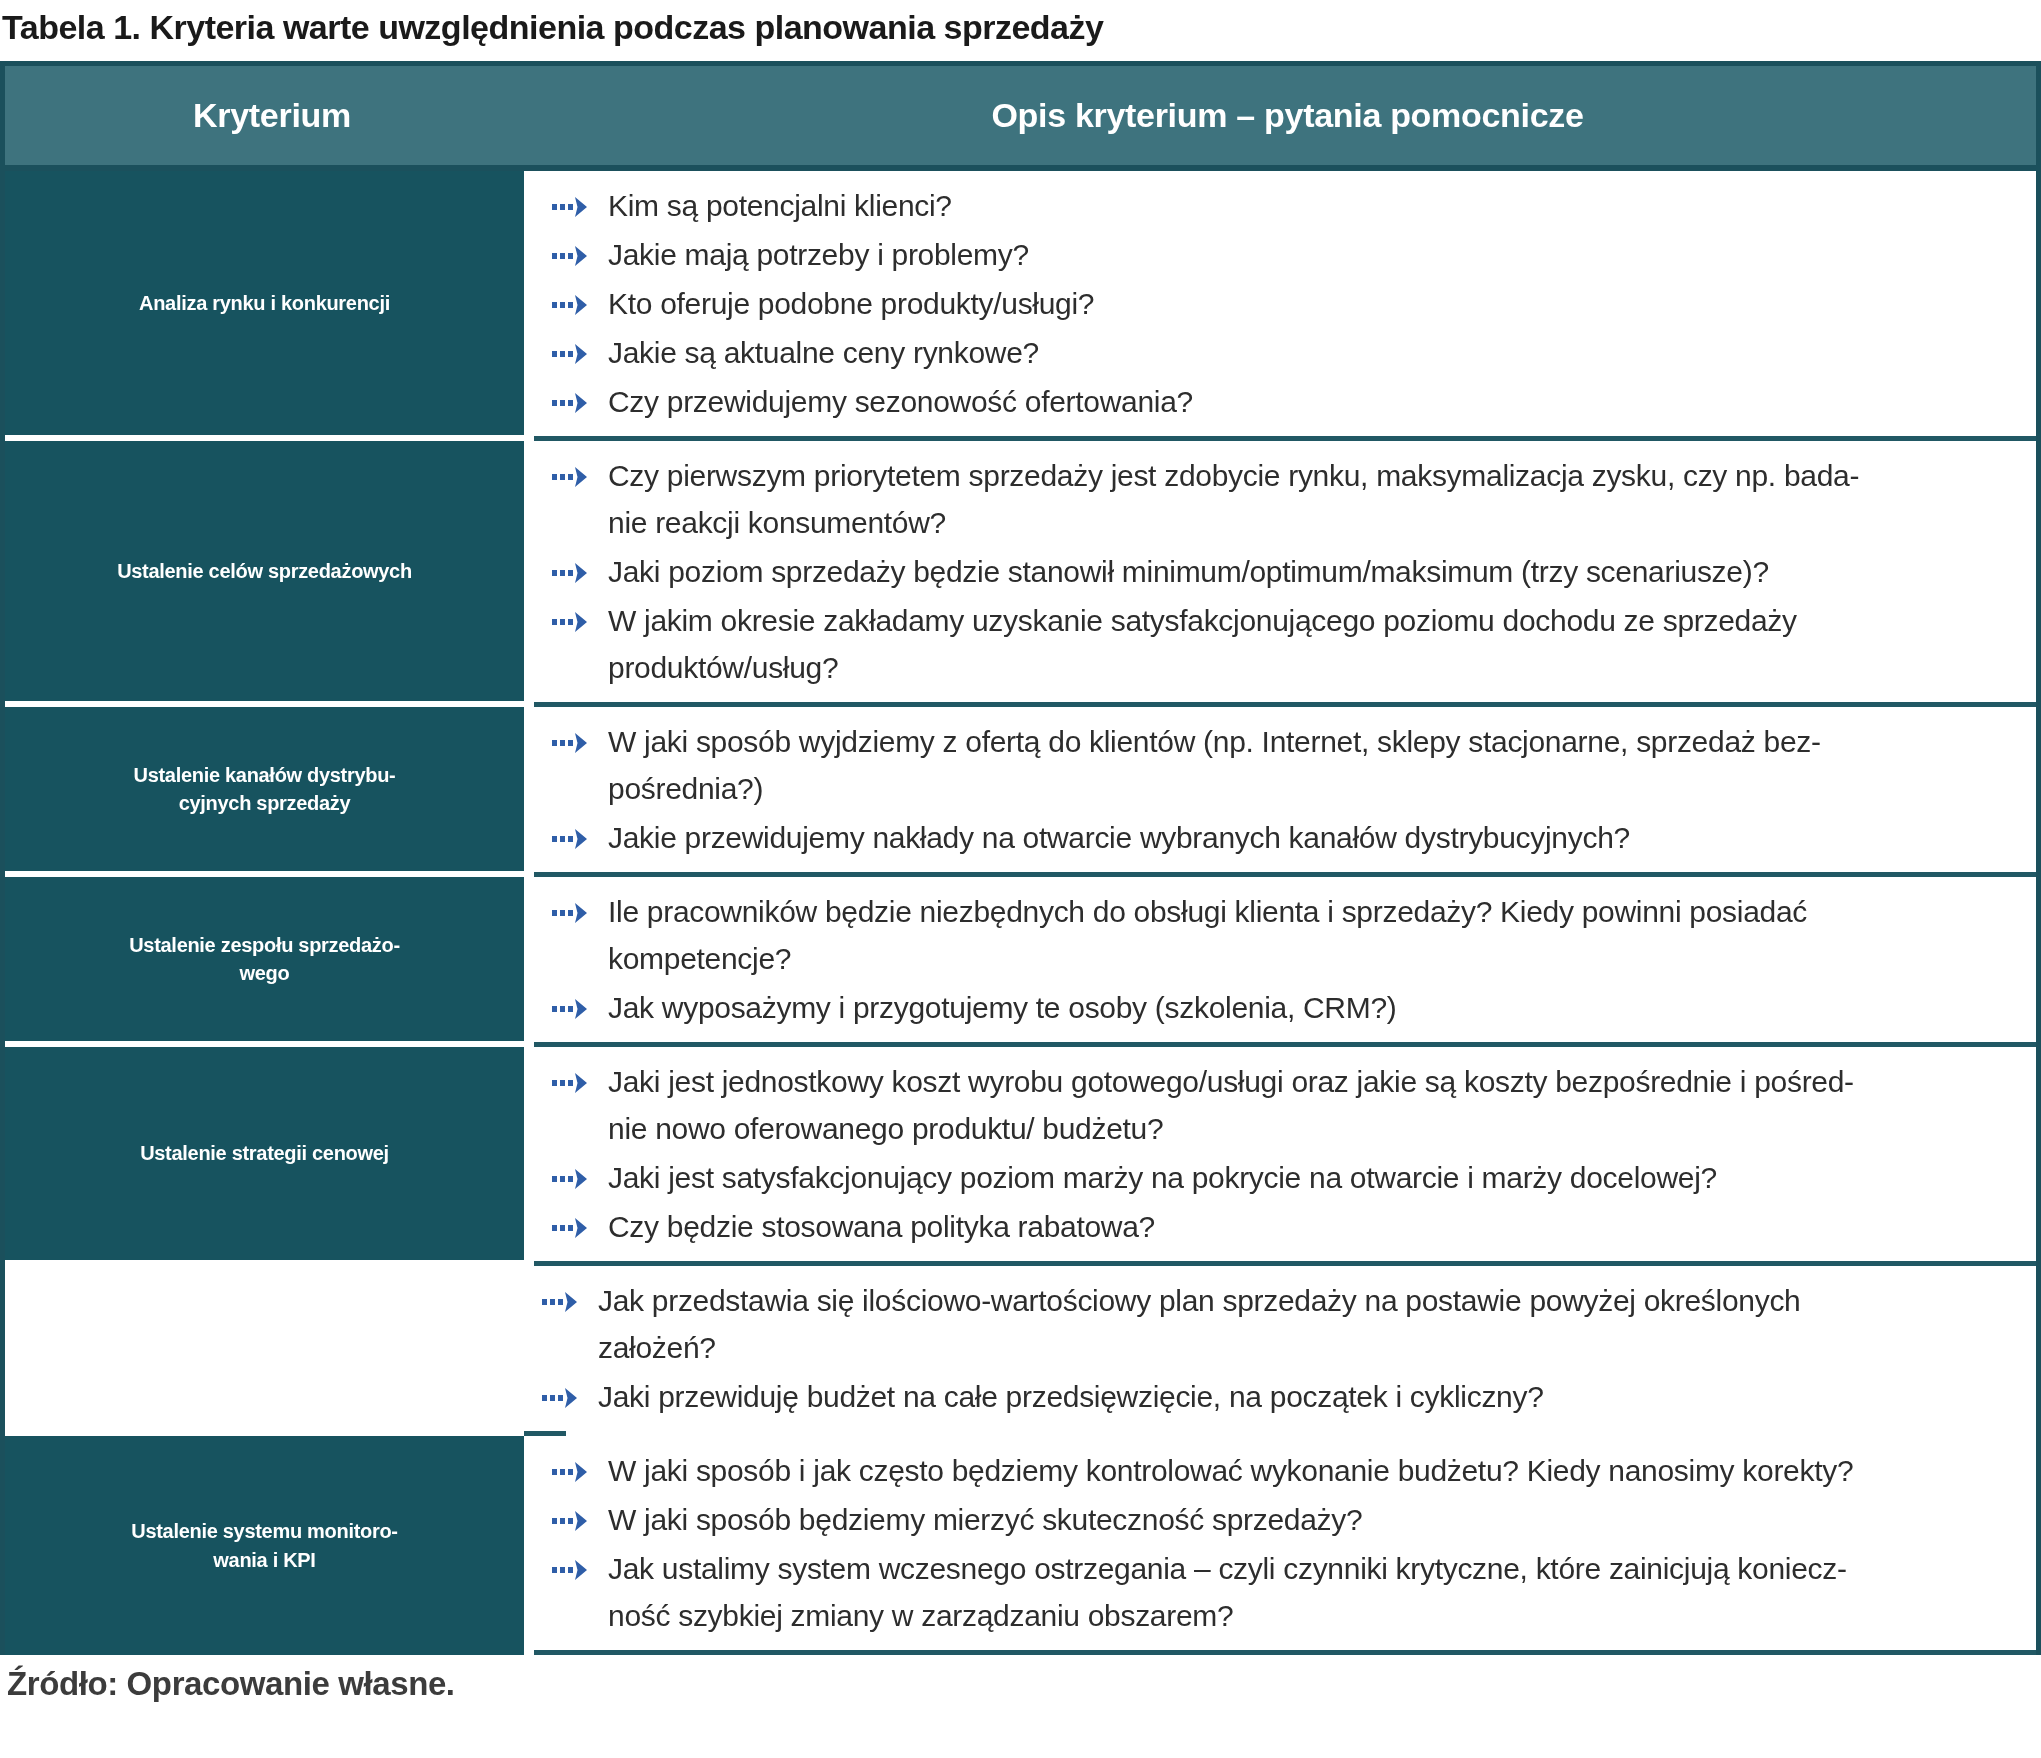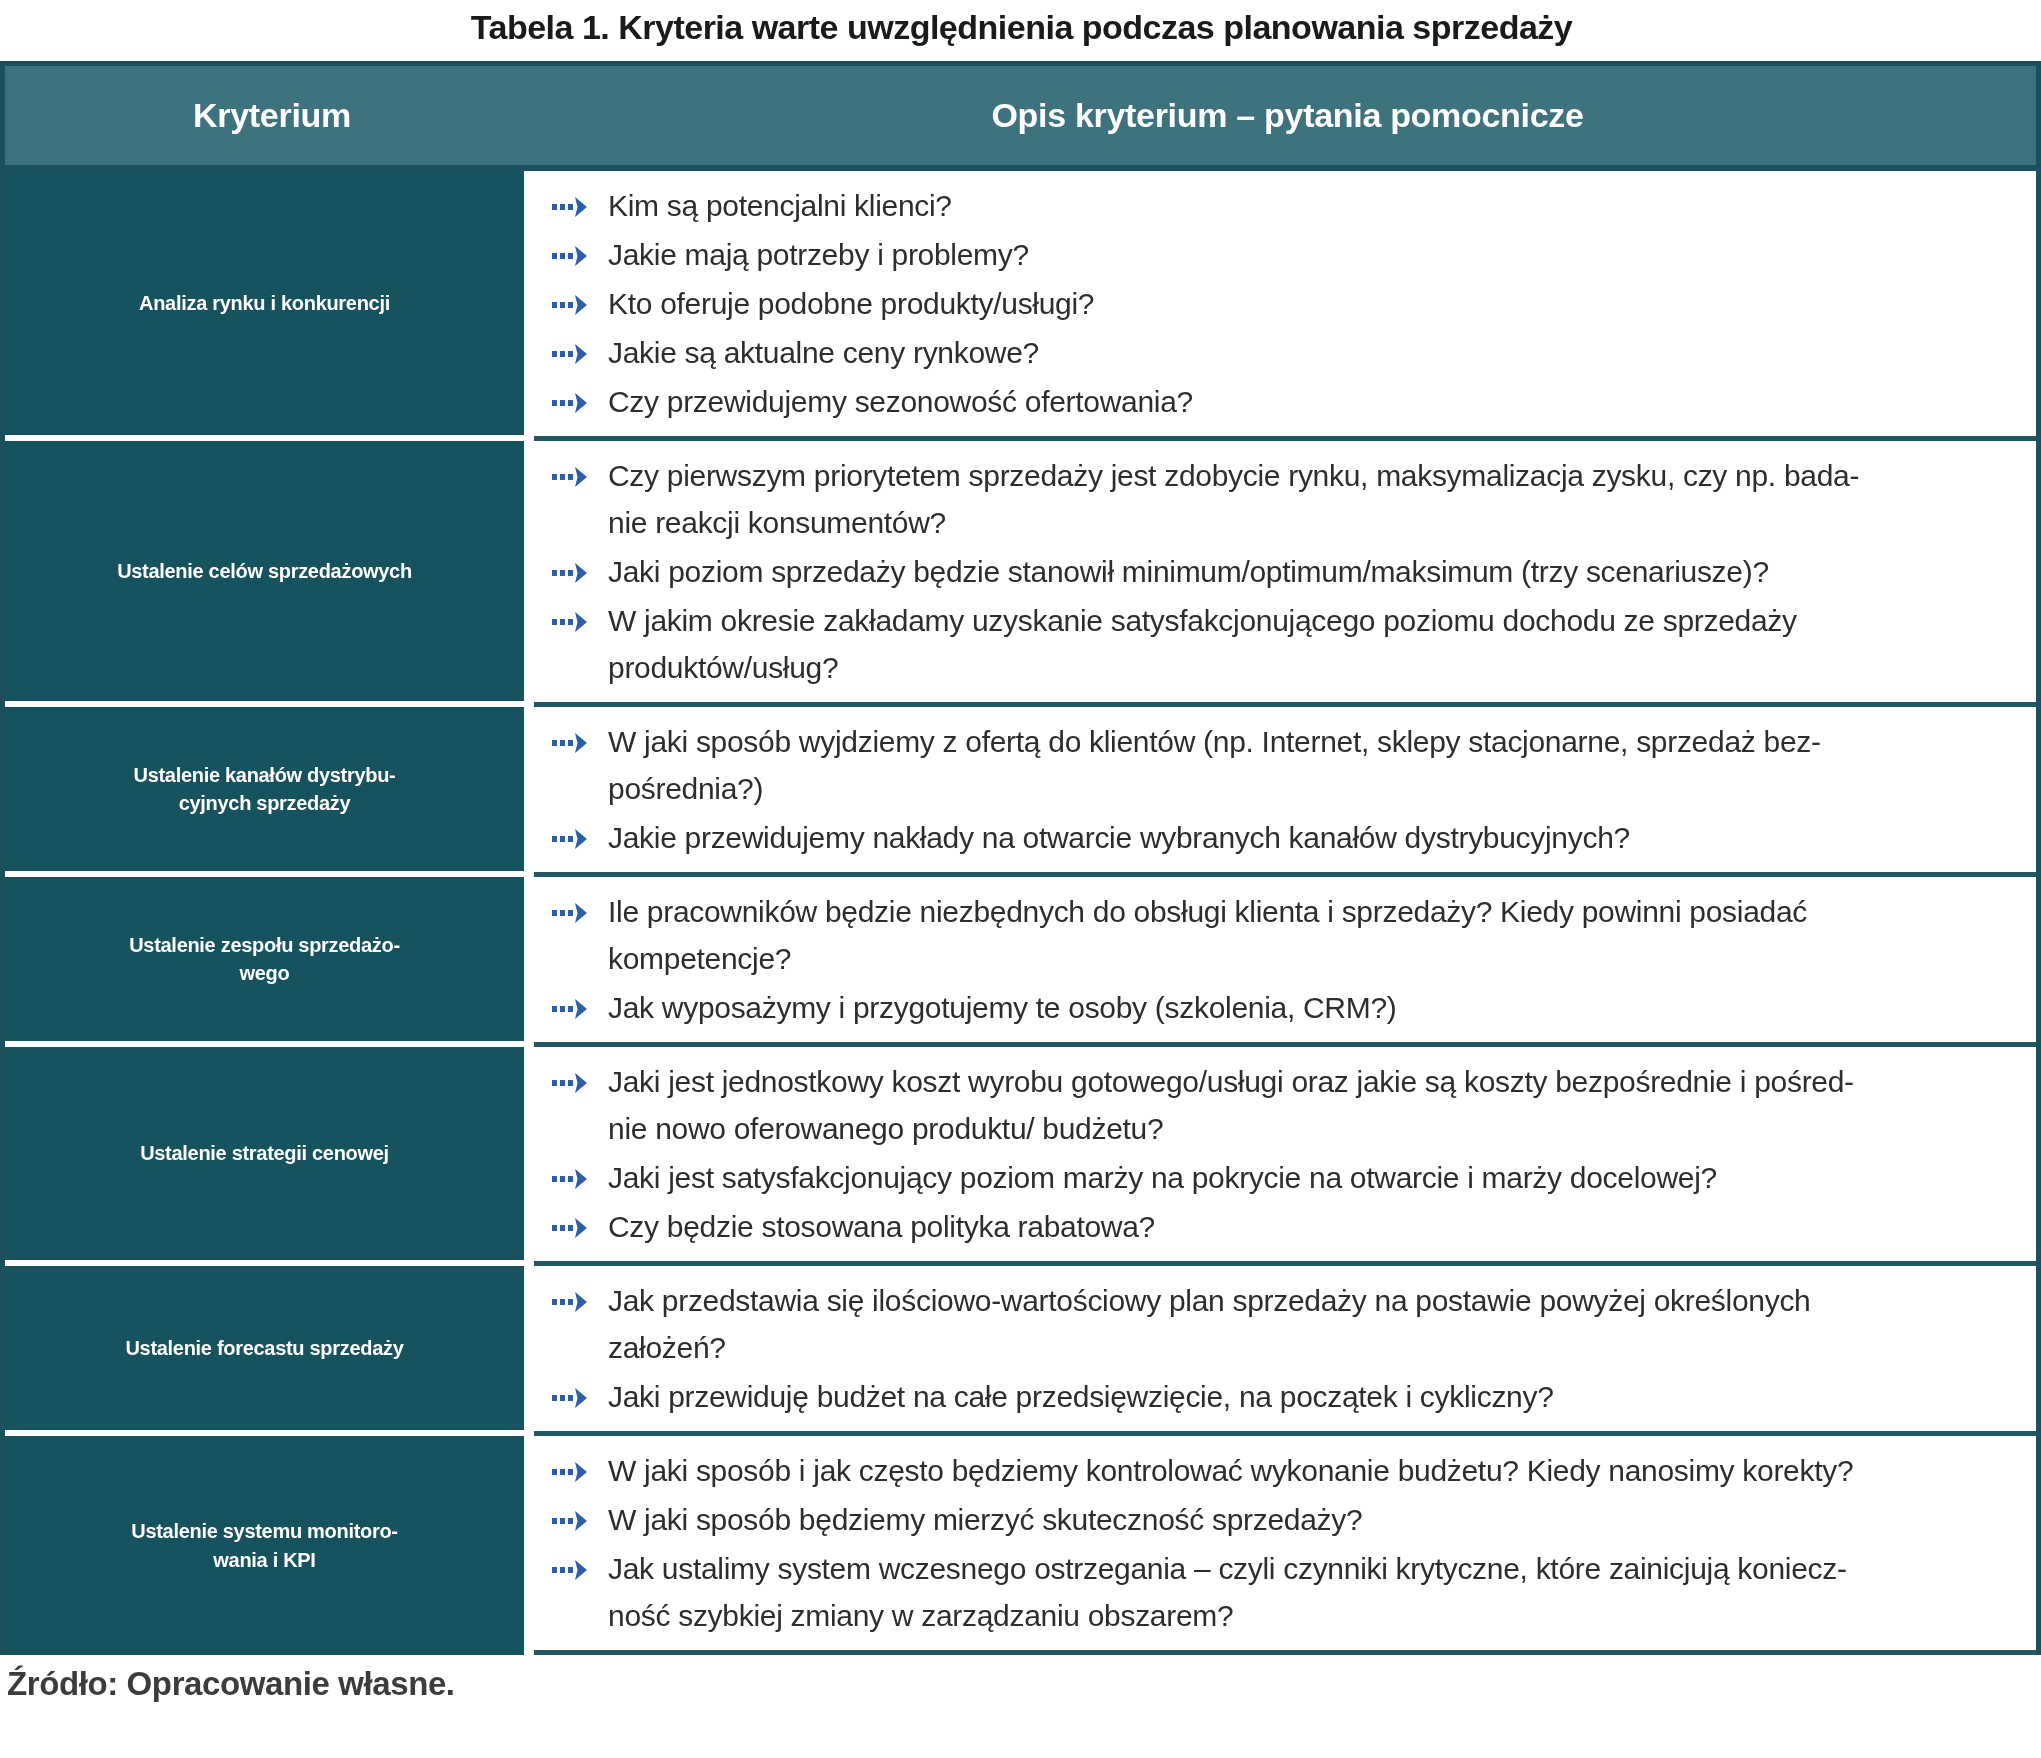--- a/index.html
+++ b/index.html
@@ -16,21 +16,20 @@
   html,body{margin:0;padding:0;}
   body{
     width:2041px;height:1758px;overflow:hidden;background:#fff;
     font-family:"Liberation Sans",sans-serif;
   }
   .page{width:2041px;padding:0;}
   .title{
     padding:8px 0 0 2px;
     font-size:34px;font-weight:700;color:var(--title-text);
     letter-spacing:-0.5px;
-    text-align:center;
   }
   .table{
     margin-top:14px;
     border:5px solid var(--table-border);
     border-bottom:none;
   }
   .thead{
     display:grid;grid-template-columns:534px 1fr;
     background:var(--header-bg);
     height:105px;align-items:center;text-align:center;
@@ -324,23 +323,20 @@
                   <polygon points="23,2 35,12 23,22 25.5,12" fill="var(--arrow-blue)"></polygon>
                 </svg>
               </div>
               <div class="q-lines">
                 <div class="q-line">Czy będzie stosowana polityka rabatowa?</div>
               </div>
             </div>
           </div>
         </div>
         <div class="row">
-          <div class="row-label">
-            <div class="label-line">Ustalenie forecastu sprzedaży</div>
-          </div>
           <div class="spacer"></div>
           <div class="row-questions">
             <div class="q-item">
               <div class="q-icon">
                 <svg width="36" height="24" viewBox="0 0 36 24">
                   <rect x="0" y="9" width="5" height="6" fill="var(--arrow-blue)"></rect>
                   <rect x="8" y="9" width="5" height="6" fill="var(--arrow-blue)"></rect>
                   <rect x="16" y="9" width="5" height="6" fill="var(--arrow-blue)"></rect>
                   <polygon points="23,2 35,12 23,22 25.5,12" fill="var(--arrow-blue)"></polygon>
                 </svg>

